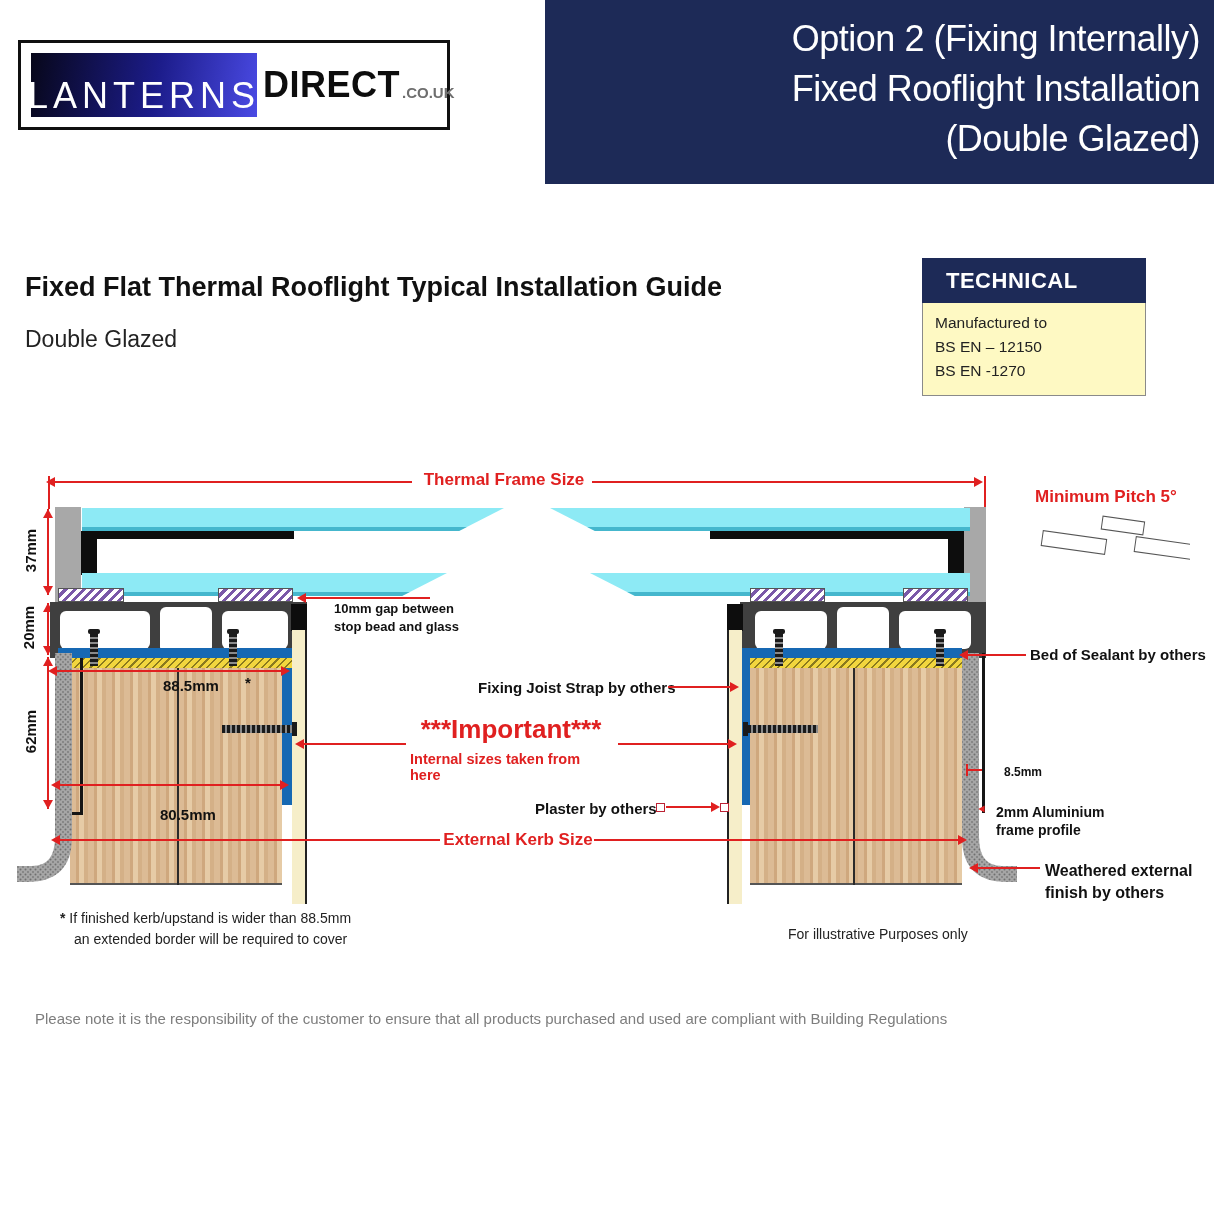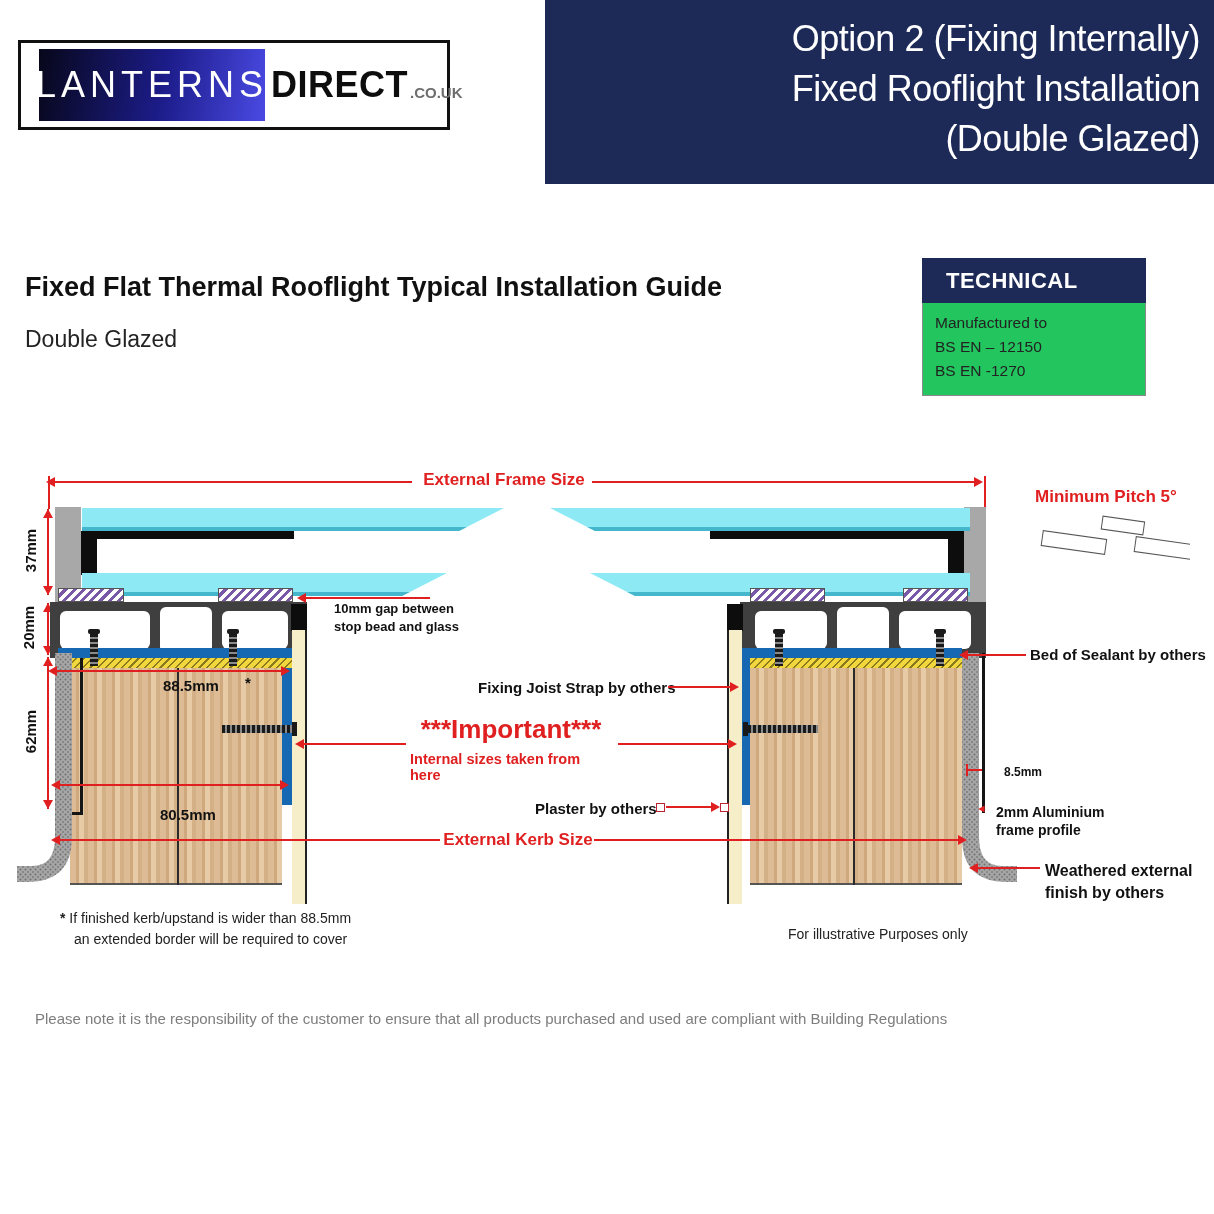--- a/index.html
+++ b/index.html
@@ -6,33 +6,33 @@
   #page{position:relative;width:1214px;height:1214px;background:#fff;overflow:hidden;
         font-family:"Liberation Sans",sans-serif;color:#1a1a1a;}
   .abs{position:absolute;}
   
   #banner{left:545px;top:0;width:669px;height:184px;background:#1d2a57;color:#fff;
           text-align:right;padding:14px 14px 0 0;box-sizing:border-box;}
   #banner div{font-size:36px;line-height:50px;font-weight:500;letter-spacing:-0.5px;}
   
   #logo{left:18px;top:40px;width:432px;height:90px;border:3px solid #101010;background:#fff;
         display:flex;align-items:center;box-sizing:border-box;padding-left:10px;}
-  #logo-grad{width:226px;height:72px;background:linear-gradient(100deg,#07071a 0%,#1c1c8a 55%,#4a4ae4 100%);
-        display:flex;align-items:center;justify-content:center;margin-left:8px;}
+  #logo-grad{width:226px;height:64px;background:linear-gradient(100deg,#07071a 0%,#1c1c8a 55%,#4a4ae4 100%);
+        display:flex;align-items:flex-end;justify-content:center;}
   #logo-grad span{color:#fff;font-size:36px;font-weight:400;letter-spacing:5px;}
   #logo-direct{color:#0d0d0d;font-size:36px;font-weight:900;letter-spacing:0.5px;margin-left:6px;}
   #logo-suffix{color:#6e6e6e;font-size:15px;font-weight:bold;margin:14px 0 0 2px;text-align:center;}
   
   #main-title{left:25px;top:272px;font-size:27px;font-weight:bold;color:#111;}
   #sub-title{left:25px;top:326px;font-size:23px;color:#222;}
   
   #tech{left:922px;top:258px;width:224px;box-sizing:border-box;}
   #tech-head{background:#1d2a57;color:#fff;font-size:22px;font-weight:bold;height:45px;
              line-height:45px;padding-left:24px;letter-spacing:0.5px;}
-  #tech-body{border:1px solid #8a8a8a;border-top:none;background:#22c55e;padding:8px 12px 12px 12px;
+  #tech-body{border:1px solid #8a8a8a;border-top:none;background:#fef9c3;padding:8px 12px 12px 12px;
              font-size:15.5px;line-height:24px;color:#222;}
   
   .rline{position:absolute;background:#e02020;}
   .ah{position:absolute;width:0;height:0;border-style:solid;}
   .ah.l{border-width:5px 9px 5px 0;border-color:transparent #e02020 transparent transparent;}
   .ah.r{border-width:5px 0 5px 9px;border-color:transparent transparent transparent #e02020;}
   .ah.u{border-width:0 5px 9px 5px;border-color:transparent transparent #e02020 transparent;}
   .ah.d{border-width:9px 5px 0 5px;border-color:#e02020 transparent transparent transparent;}
   .rtext{position:absolute;color:#e02020;font-weight:bold;}
   .btext{position:absolute;color:#111;font-weight:bold;}
@@ -93,21 +93,21 @@
       <div>BS EN -1270</div>
     </div>
   </div>
 
   <div class="rline" style="left:52px;top:481px;width:360px;height:2px;"></div>
   <div class="rline" style="left:592px;top:481px;width:386px;height:2px;"></div>
   <div class="ah l" style="left:46px;top:477px;"></div>
   <div class="ah r" style="left:974px;top:477px;"></div>
   <div class="rline" style="left:48px;top:476px;width:2px;height:33px;"></div>
   <div class="rline" style="left:984px;top:476px;width:2px;height:33px;"></div>
-  <div class="rtext" style="left:415px;top:470px;width:178px;text-align:center;font-size:17px;">External Frame Size</div>
+  <div class="rtext" style="left:415px;top:470px;width:178px;text-align:center;font-size:17px;">Thermal Frame Size</div>
 
   <div class="rtext" style="left:1035px;top:487px;font-size:17px;">Minimum Pitch 5°</div>
   <svg class="abs" style="left:1040px;top:513px;" width="150" height="58">
     <rect x="2" y="22" width="64" height="15" fill="#fff" stroke="#555" transform="rotate(8 34 29)"></rect>
     <rect x="62" y="6" width="42" height="13" fill="#fff" stroke="#555" transform="rotate(8 83 12)"></rect>
     <rect x="95" y="28" width="64" height="15" fill="#fff" stroke="#555" transform="rotate(8 127 35)"></rect>
   </svg>
 
   <div class="rline" style="left:47px;top:509px;width:2px;height:86px;"></div>
   <div class="ah u" style="left:43px;top:509px;"></div>

